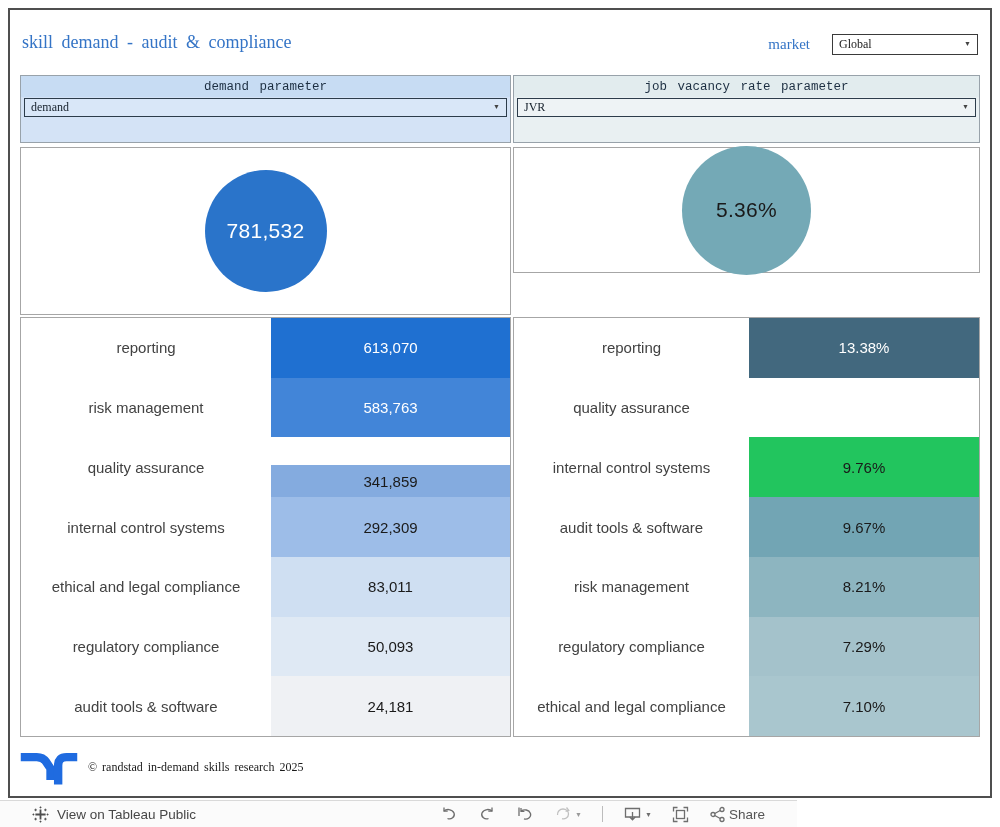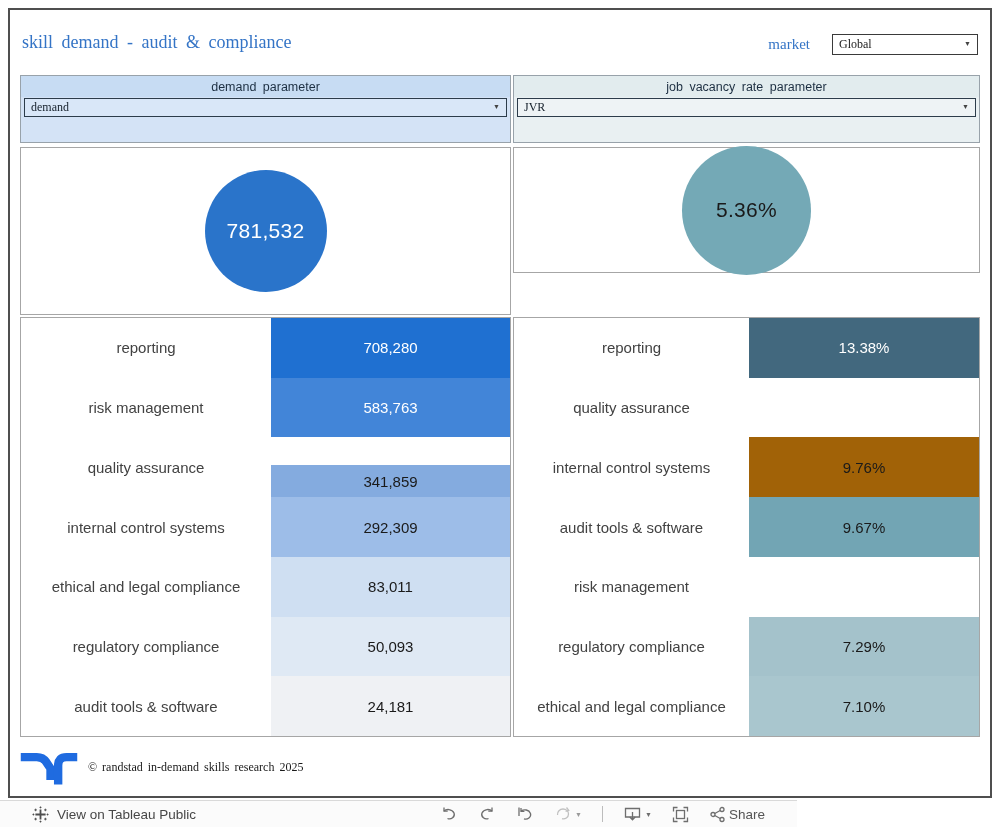--- a/index.html
+++ b/index.html
@@ -11,21 +11,21 @@
   .title { position:absolute; left:12px; top:22px; font-family:"Liberation Serif",serif; font-size:18px; color:#3474c6; word-spacing:4px; }
   .market-wrap { position:absolute; right:12px; top:24px; display:flex; align-items:center;gap:20px; }
   .market-label { font-family:"Liberation Serif",serif; font-size:15px; color:#3474c6; margin-right:2px; }
   .select-box { width:146px; height:21px; border:1px solid #3a3a3a; background:#fff; display:flex; align-items:center; justify-content:space-between; padding:0 6px; font-family:"Liberation Serif",serif; font-size:12px; color:#1a1a1a; cursor:pointer; }
   .caret { font-size:7px; color:#444; line-height:1; }
 
   
   .panel { position:absolute; border:1px solid #98a2aa; }
   .param-left  { left:10px; top:65px; width:491px; height:68px; background:#d4e3f6; }
   .param-right { left:503px; top:65px; width:467px; height:68px; background:#e9f0f2; }
-  .param-header { height:21px; display:flex; align-items:center; justify-content:center; font-family:Liberation Sans, sans-serif; font-size:12.5px; color:#1d2f42; word-spacing:3px; }
+  .param-header { height:21px; display:flex; align-items:center; justify-content:center; font-family:Liberation Mono, monospace; font-size:12.5px; color:#1d2f42; word-spacing:3px; }
   .param-left  .param-header { background:#c7dcf3; }
   .param-right .param-header { background:#e2eceee0; background:#e2ecee; }
   .param-dd { margin:1px 3px 0 3px; height:19px; border:1px solid #2c3c4a; display:flex; align-items:center; justify-content:space-between; padding:0 6px; font-family:"Liberation Serif",serif; font-size:12px; color:#15202b; cursor:pointer; }
   .param-left  .param-dd { background:#d9e7f8; }
   .param-right .param-dd { background:#eef3f5; }
 
   
   .circle-left  { left:10px; top:137px; width:491px; height:168px; border:1px solid #a6a6a6; background:#fff; display:flex; align-items:center; justify-content:center; }
   .circle-right { left:503px; top:137px; width:467px; height:126px; border:1px solid #a6a6a6; background:#fff; display:flex; align-items:center; justify-content:center; }
   .kpi-circle { border-radius:50%; display:flex; align-items:center; justify-content:center; font-size:21px; letter-spacing:0.3px; }
@@ -94,21 +94,21 @@
   </div>
   <div class="panel circle-right">
     <div class="kpi-circle jvr" style="background: rgb(116, 169, 182); color: rgb(26, 26, 26);">
       <span>5.36%</span>
     </div>
   </div>
 
   <div class="panel table-left">
     <div class="trow">
       <div class="tlabel">reporting</div>
-      <div class="tvalue" style="background: rgb(31, 112, 209); color: rgb(255, 255, 255);">708,280</div>
+      <div class="tvalue" style="background: rgb(31, 112, 209); color: rgb(255, 255, 255);">613,070</div>
     </div>
     <div class="trow">
       <div class="tlabel">risk management</div>
       <div class="tvalue" style="background: rgb(66, 133, 216); color: rgb(255, 255, 255);">583,763</div>
     </div>
     <div class="trow">
       <div class="tlabel">quality assurance</div>
       <div class="tvalue" style="background: rgb(132, 171, 223); color: rgb(26, 26, 26); margin-top: 28px;">341,859</div>
     </div>
     <div class="trow">
@@ -132,28 +132,29 @@
   <div class="panel table-right">
     <div class="trow">
       <div class="tlabel">reporting</div>
       <div class="tvalue" style="background: rgb(66, 104, 126); color: #ffffff;">13.38%</div>
     </div>
     <div class="trow">
       <div class="tlabel">quality assurance</div>
     </div>
     <div class="trow">
       <div class="tlabel">internal control systems</div>
-      <div class="tvalue" style="background: #a16207; color: rgb(26, 26, 26);">9.76%</div>
+      <div class="tvalue" style="background: #22c55e; color: rgb(26, 26, 26);">9.76%</div>
     </div>
     <div class="trow">
       <div class="tlabel">audit tools &amp; software</div>
       <div class="tvalue" style="background: rgb(114, 165, 180); color: rgb(26, 26, 26);">9.67%</div>
     </div>
     <div class="trow">
       <div class="tlabel">risk management</div>
+      <div class="tvalue" style="background: rgb(141, 181, 192); color: rgb(26, 26, 26);">8.21%</div>
     </div>
     <div class="trow">
       <div class="tlabel">regulatory compliance</div>
       <div class="tvalue" style="background: rgb(164, 194, 203); color: rgb(26, 26, 26);">7.29%</div>
     </div>
     <div class="trow">
       <div class="tlabel">ethical and legal compliance</div>
       <div class="tvalue" style="background: rgb(169, 198, 206); color: rgb(26, 26, 26);">7.10%</div>
     </div>
   </div>

